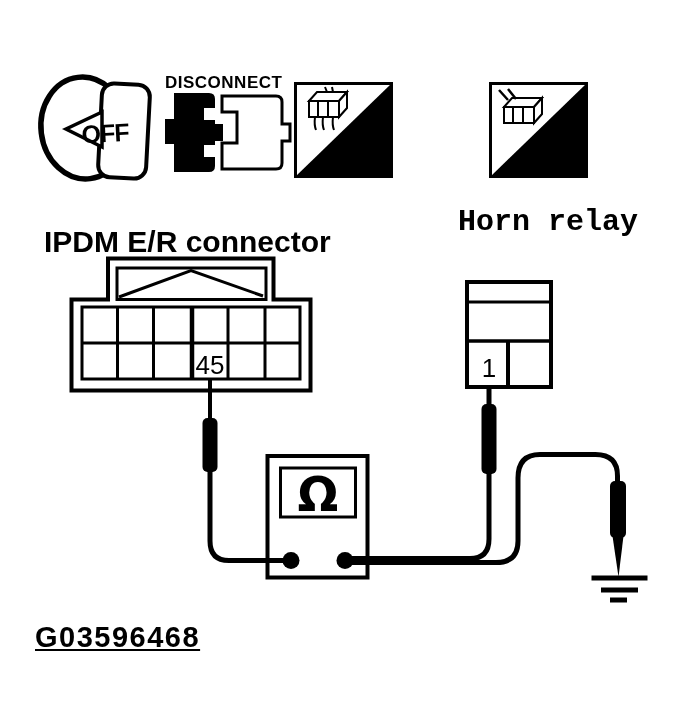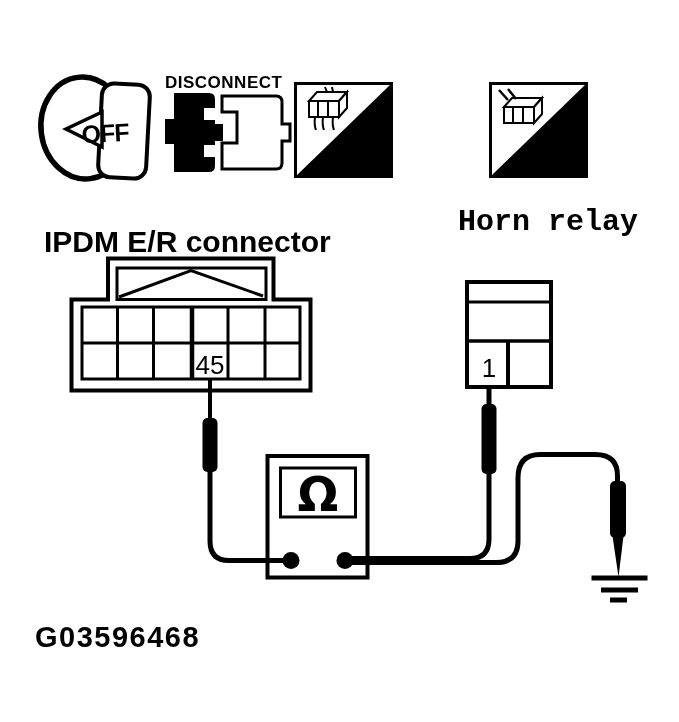--- a/index.html
+++ b/index.html
@@ -4,21 +4,21 @@
 <style>
   html,body{margin:0;padding:0;background:#fff;}
   .canvas{
     position:relative;width:679px;height:722px;background:#fff;overflow:hidden;
     font-family:"Liberation Sans",sans-serif;color:#000;
   }
   .diagram-svg{position:absolute;left:0;top:0;}
   .label{position:absolute;font-weight:bold;white-space:nowrap;}
   .label-ipdm{left:44px;top:203px;font-size:30px;margin-top:22px;}
   .label-horn{left:458px;top:202px;font-size:30px;line-height:40px;font-family:Liberation Mono, monospace;}
-  .fig-code{left:35px;top:621px;font-size:29px;letter-spacing:1.5px;}
+  .fig-code{left:35px;top:621px;font-size:29px;letter-spacing:1.5px;text-decoration:underline;}
   svg text{font-family:"Liberation Sans",sans-serif;fill:#000;}
   svg text.ohm{font-family:"DejaVu Sans",sans-serif;}
 </style>
 </head>
 <body>
 
 <div class="canvas">
 
   <div class="label label-ipdm">IPDM E/R connector</div>
   <div class="label label-horn">

